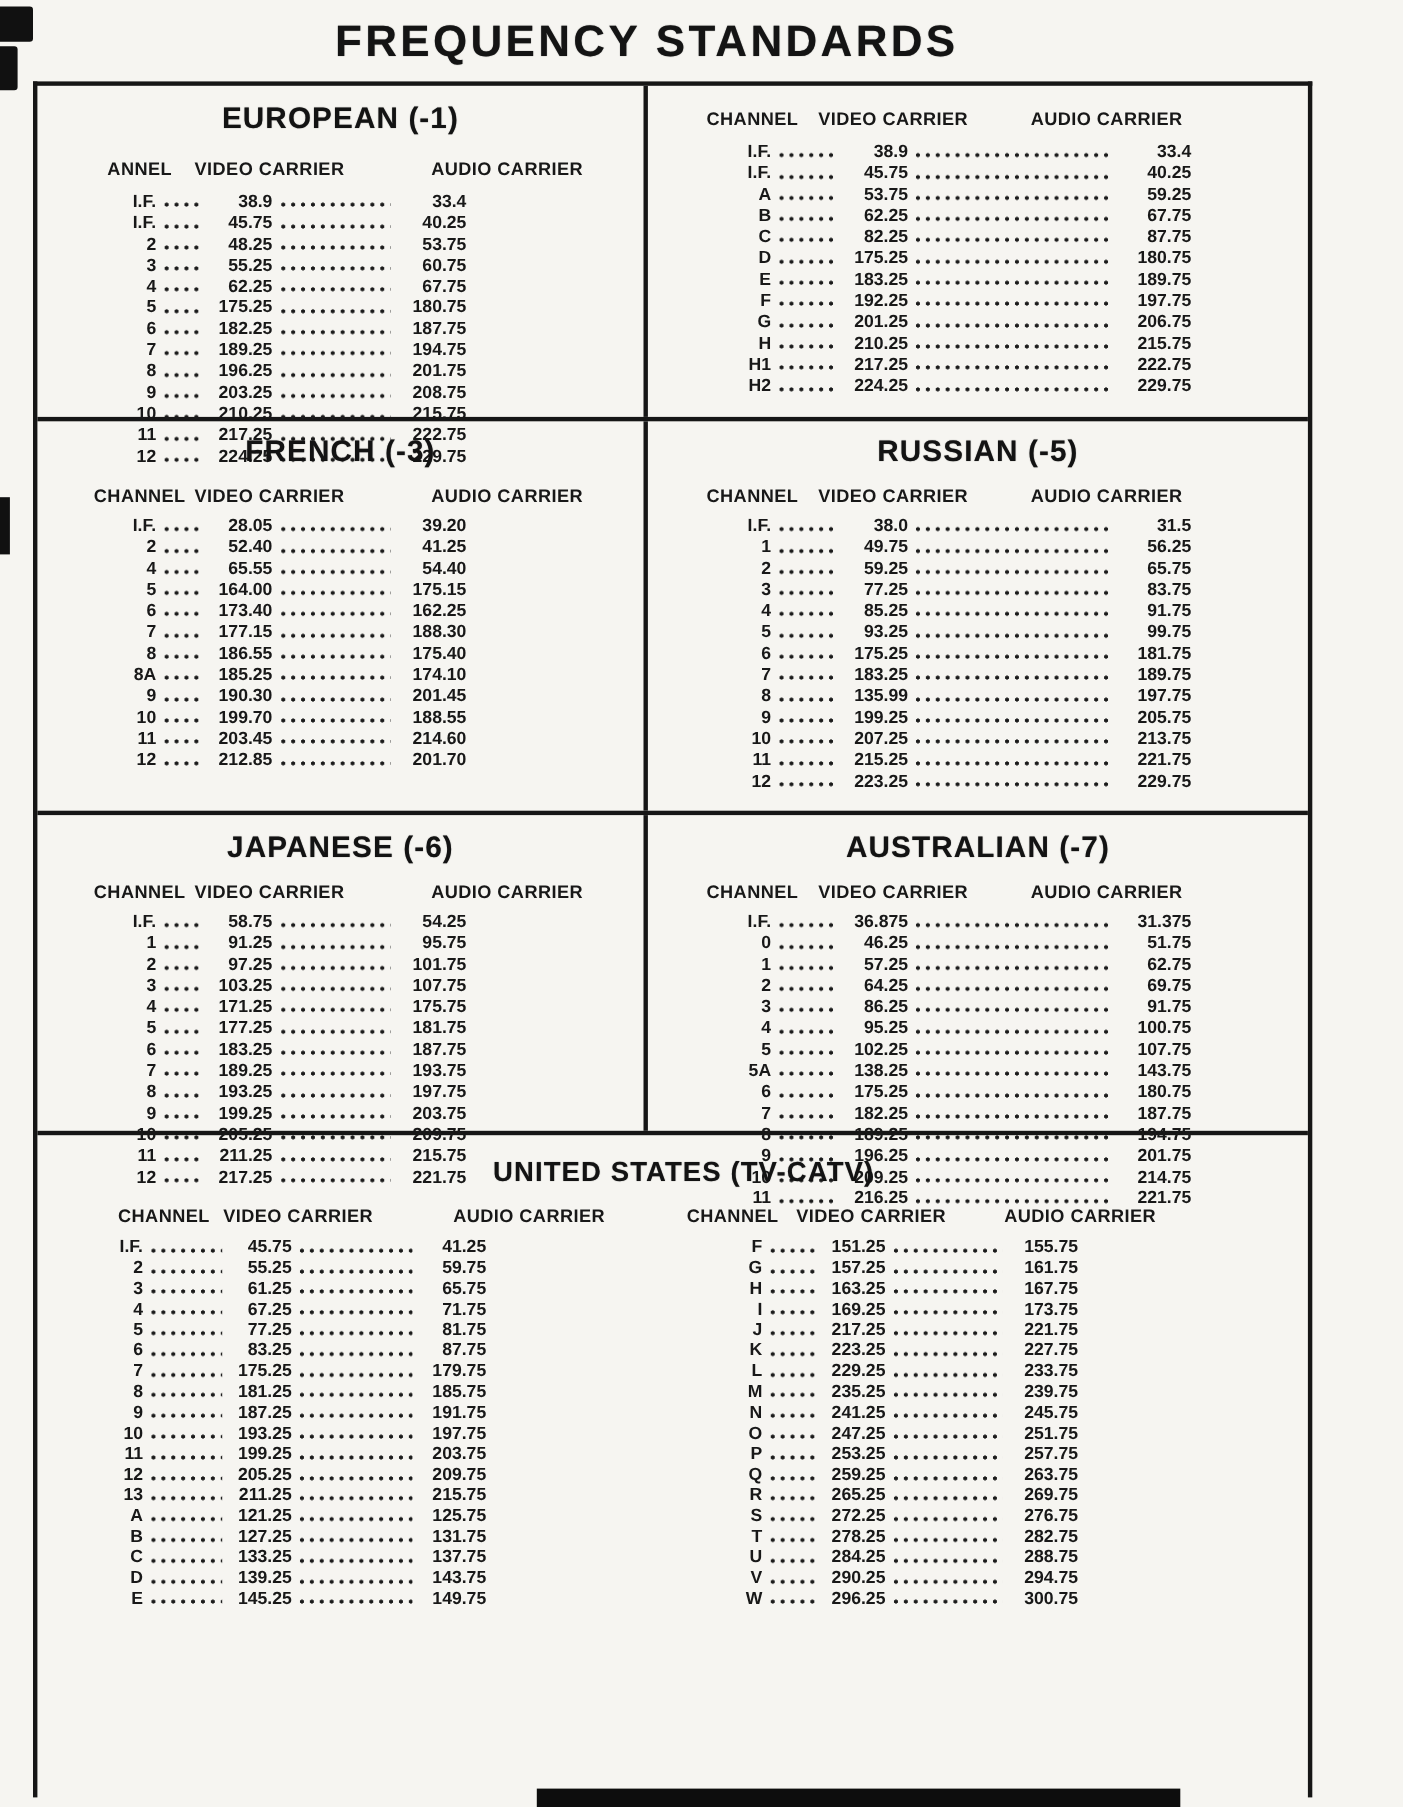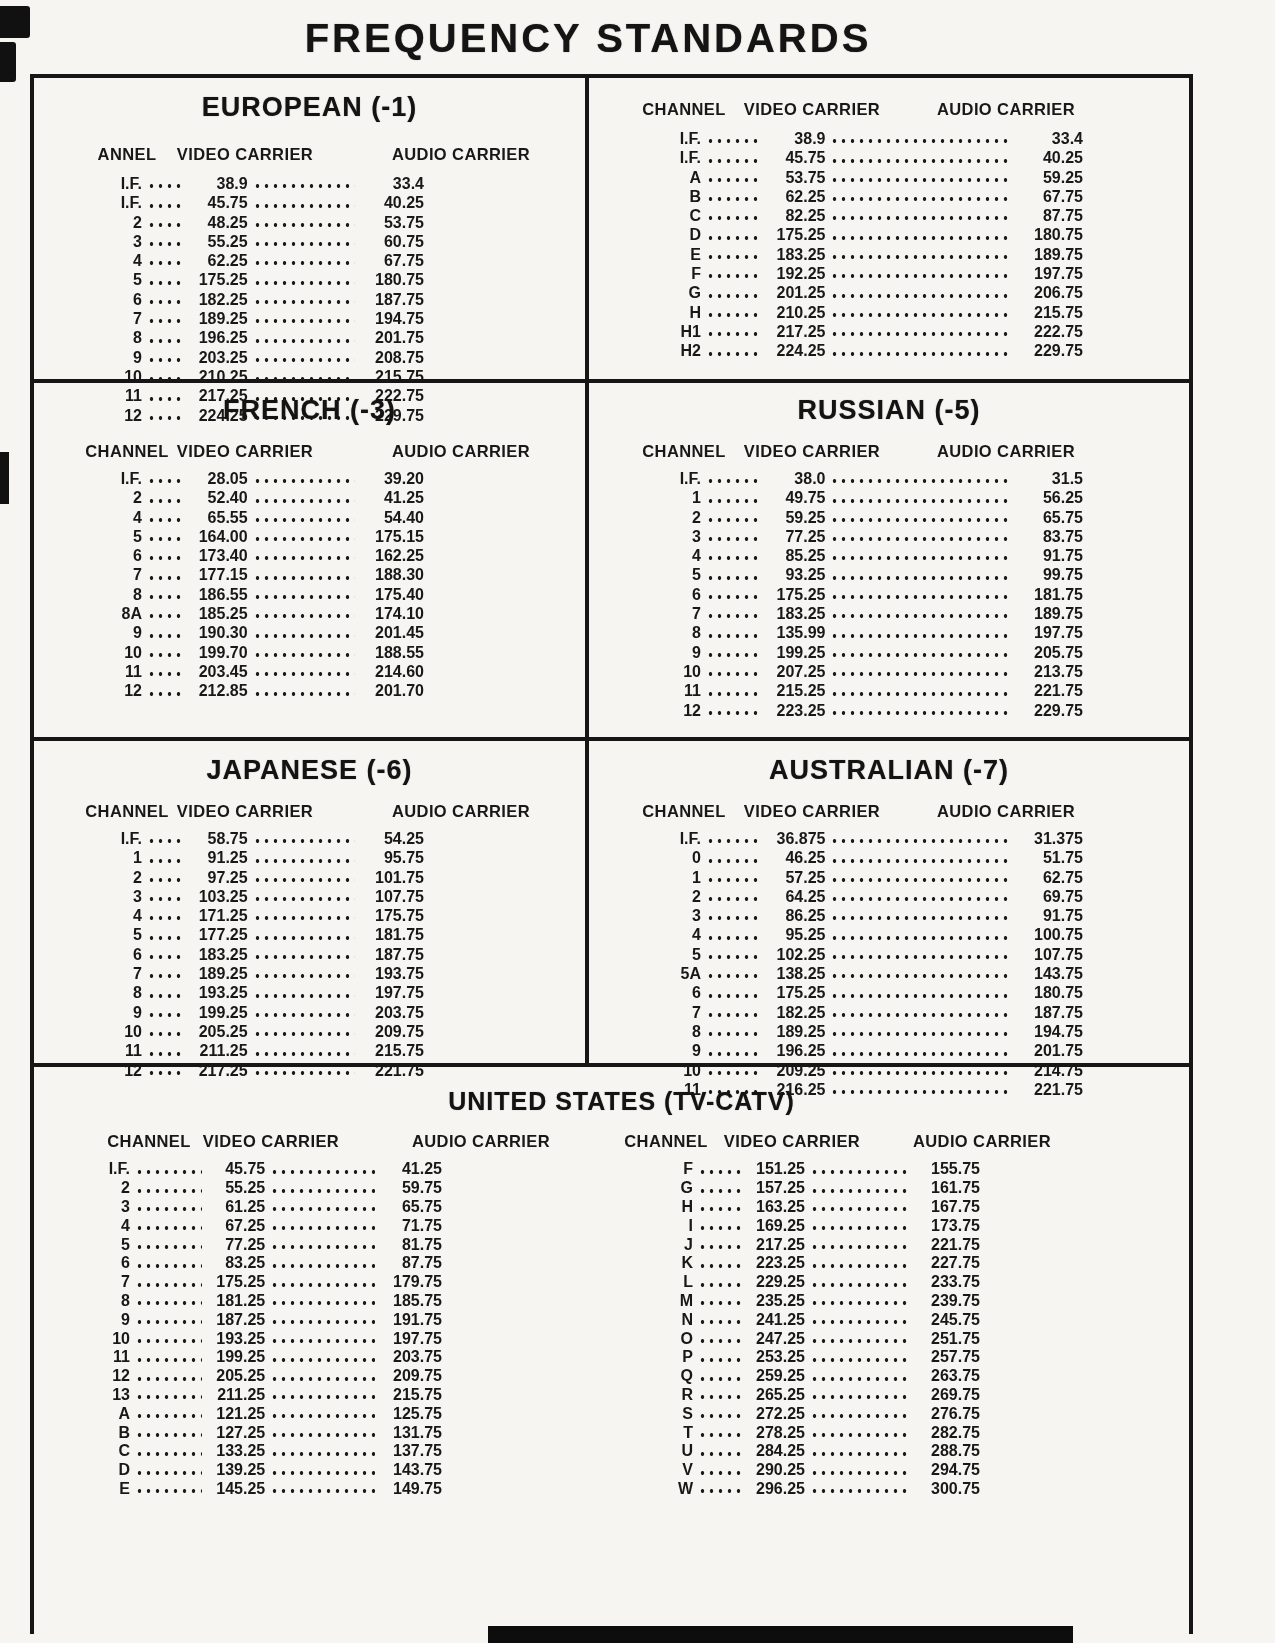--- a/index.html
+++ b/index.html
@@ -17,21 +17,21 @@
   }
   
   .frame{
     position:absolute;left:30px;top:74px;width:1163px;height:1560px;
     border:4px solid #161616;border-bottom:none;box-sizing:border-box;
     background:transparent;
   }
   .band{display:flex;box-sizing:border-box;border-bottom:4px solid #161616;}
   .b1{height:305px;}
   .b2{height:358px;}
-  .b3{height:326px;}
+  .b3{height:291px;}
   .b4{height:452px;border-bottom:none;display:block;}
   .cellL{width:555px;box-sizing:border-box;border-right:4px solid #161616;}
   .cellR{flex:1;}
   
   .ptitle{
     text-align:center;font-size:27px;letter-spacing:1px;margin:0;
     color:#131313;text-shadow:0 0 1px rgba(10,10,10,.5);
   }
   .b1 .ptitle{margin-top:14px;}
   .b2 .ptitle{margin-top:12px;}

